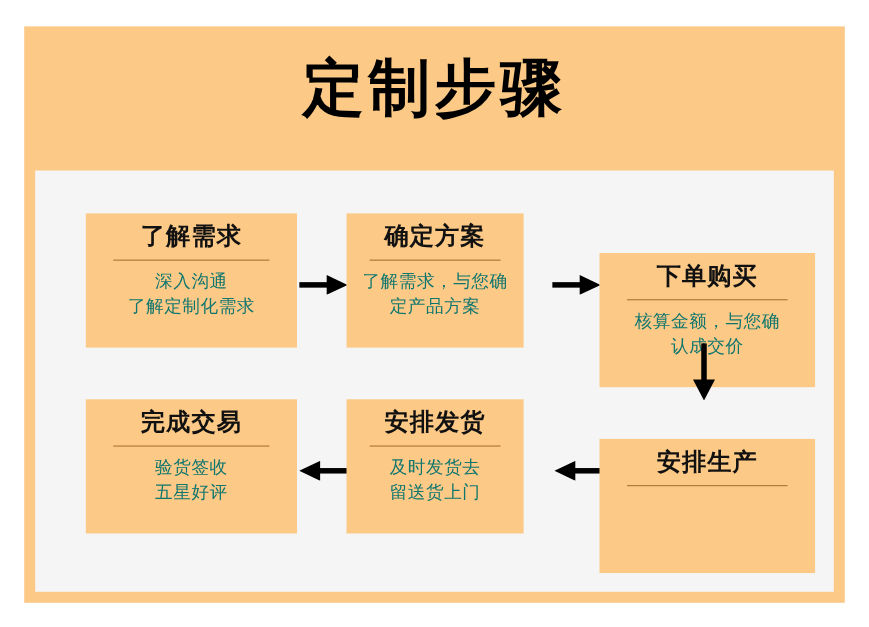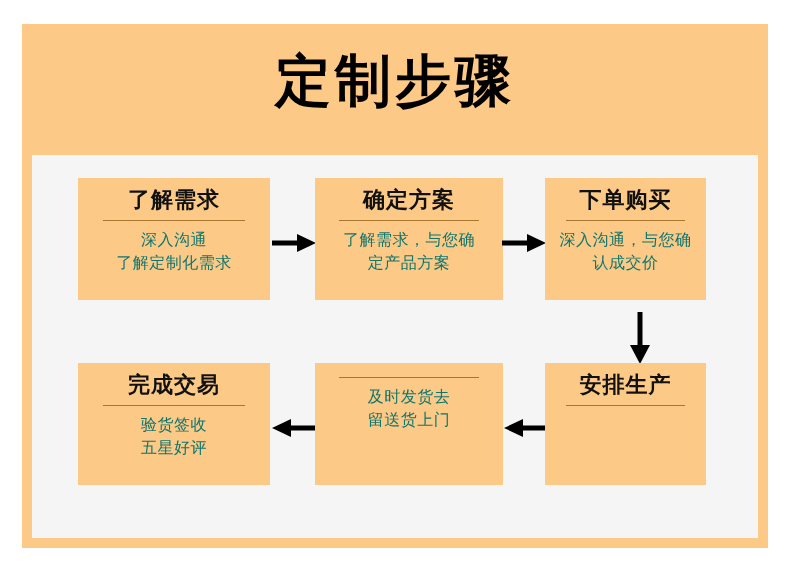--- a/index.html
+++ b/index.html
@@ -48,39 +48,39 @@
     height: 383px;
     background: #f5f5f5;
   }
 
   .flow-row {
     position: absolute;
     left: 0;
     width: 726px;
     height: 122px;
   }
-  #row-1 { top: 23px; }
+  #row-1 { top: 39px; }
   #row-2 { top: 208px; text-decoration: underline; }
 
   .step-box {
     position: absolute;
     top: 0;
     height: 122px;
     background: #fcc987;
     box-sizing: border-box;
     display: flex;
     flex-direction: column;
     align-items: center;
     justify-content: flex-start;
     padding-top: 8px;
   }
 
   .box-w1 { left: 46px;  width: 192px; }
-  .box-w2 { left: 283px; width: 188px; }
-  .box-w3 { left: 513px; width: 161px; }
+  .box-w2 { left: 283px; width: 161px; }
+  .box-w3 { left: 513px; width: 196px; margin-top: 36px; }
 
   .step-title {
     font-size: 22px;
     font-weight: bold;
     color: #111111;
     line-height: 1.25;
     letter-spacing: 1px;
     white-space: nowrap;
   }
 
@@ -162,21 +162,21 @@
         <svg width="44" height="18" viewBox="0 0 44 18">
           <rect x="0" y="6.5" width="27" height="5" fill="#000000"></rect>
           <polygon points="25,0 44,9 25,18" fill="#000000"></polygon>
         </svg>
       </div>
 
       <div class="step-box box-w3">
         <div class="step-title">下单购买</div>
         <div class="step-divider"></div>
         <div class="step-desc">
-          <div>深入沟通，与您确</div>
+          <div>核算金额，与您确</div>
           <div>认成交价</div>
         </div>
       </div>
 
     </div>
 
     <div class="arrow-v">
       <svg width="20" height="52" viewBox="0 0 20 52">
         <rect x="7.5" y="0" width="5" height="36" fill="#000000"></rect>
         <polygon points="0,33 20,33 10,52" fill="#000000"></polygon>
@@ -195,20 +195,21 @@
       </div>
 
       <div class="arrow-h" id="arrow-5-6">
         <svg width="44" height="18" viewBox="0 0 44 18">
           <rect x="17" y="6.5" width="27" height="5" fill="#000000"></rect>
           <polygon points="19,0 0,9 19,18" fill="#000000"></polygon>
         </svg>
       </div>
 
       <div class="step-box box-w2">
+        <div class="step-title">安排发货</div>
         <div class="step-divider"></div>
         <div class="step-desc">
           <div>及时发货去</div>
           <div>留送货上门</div>
         </div>
       </div>
 
       <div class="arrow-h" id="arrow-4-5">
         <svg width="44" height="18" viewBox="0 0 44 18">
           <rect x="17" y="6.5" width="27" height="5" fill="#000000"></rect>

